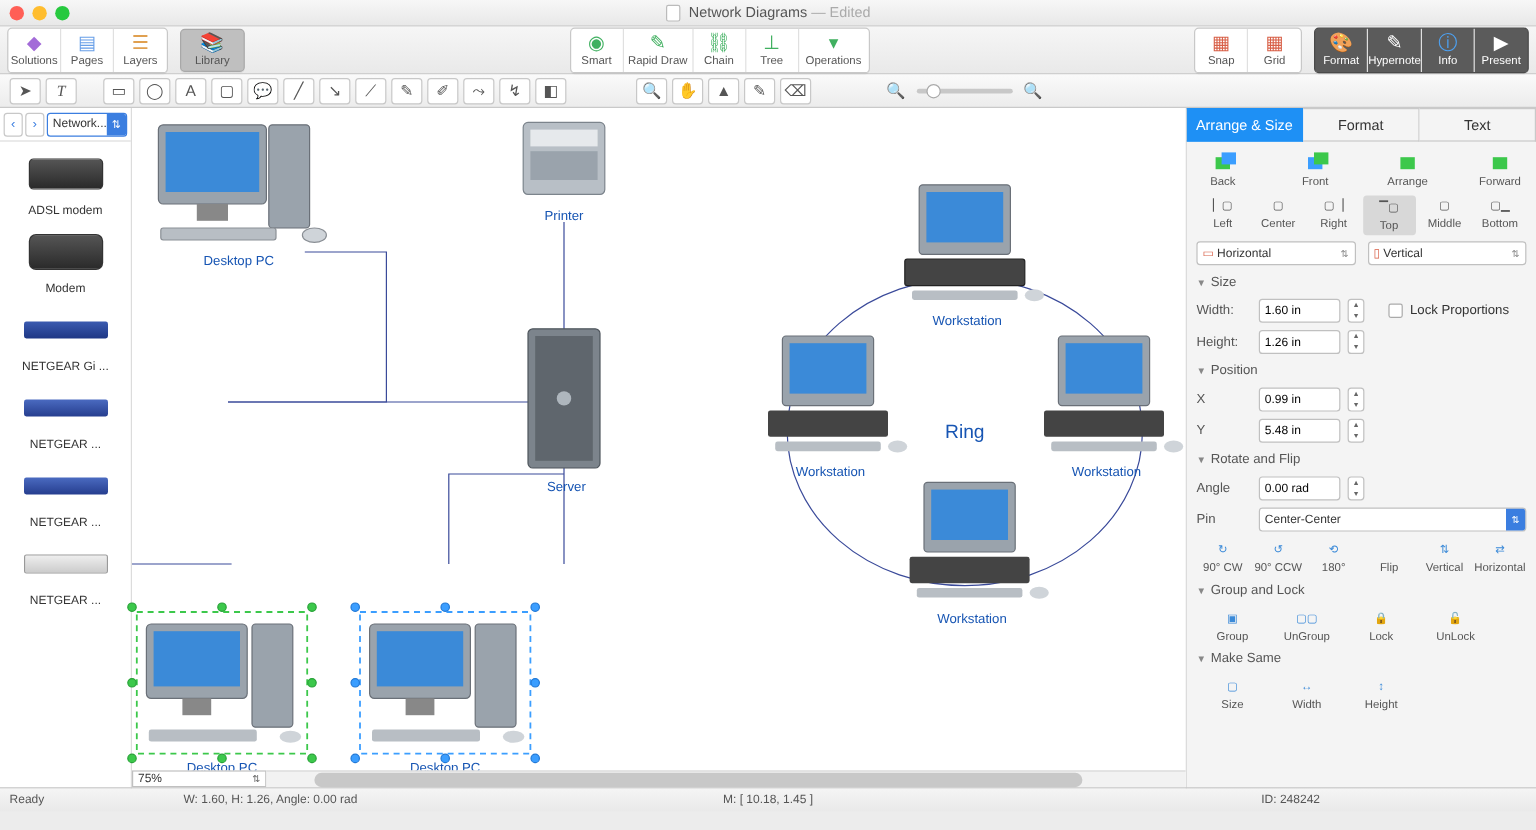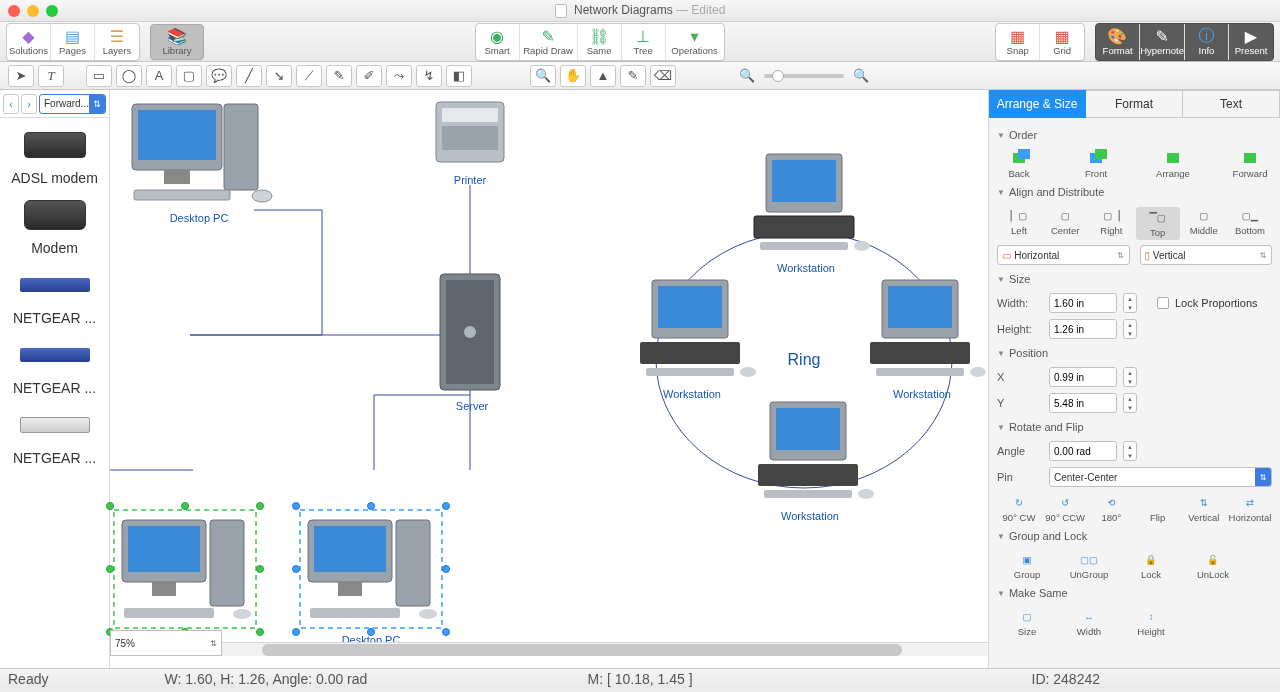--- a/index.html
+++ b/index.html
@@ -35,34 +35,34 @@
   
   .mainrow{display:flex;height:582px;}
 
   
   .libside{width:110px;background:#fff;border-right:1px solid #dcdcdc;display:flex;flex-direction:column;}
   .libhead{height:28px;border-bottom:1px solid #dcdcdc;display:flex;align-items:center;gap:2px;padding:0 3px;}
   .lh-arrow{width:16px;height:20px;border:1px solid #c8c8c8;border-radius:3px;background:#fff;display:flex;align-items:center;justify-content:center;font-size:11px;color:#3b7ee0;cursor:pointer;}
   .lh-sel{flex:1;height:20px;border:1px solid #3b7ee0;border-radius:3px;background:#fff;display:flex;align-items:center;padding:0 4px;font-size:10px;color:#333;position:relative;}
   .lh-sel .dd{position:absolute;right:0;top:0;width:16px;height:100%;background:#3b7ee0;border-radius:0 2px 2px 0;display:flex;align-items:center;justify-content:center;color:#fff;font-size:9px;}
   .libitems{flex:1;overflow:hidden;}
-  .libitem{padding:8px 0 2px;text-align:center;font-size:14px;color:#333;cursor:pointer;}
+  .libitem{padding:8px 0 2px;text-align:center;font-size:10px;color:#333;cursor:pointer;}
   .libitem .thumb{width:72px;height:38px;margin:0 auto 6px;display:flex;align-items:center;justify-content:center;}
   .thumb-box{width:62px;height:26px;background:linear-gradient(#555,#2a2a2a);border-radius:4px;border:1px solid #333;}
   .thumb-switch{width:70px;height:14px;background:linear-gradient(#3a5ab0,#1e3785);border-radius:2px;}
   .thumb-switch2{width:70px;height:14px;background:linear-gradient(#4a6ac0,#263e8f);border-radius:2px;}
   .thumb-switch3{width:70px;height:16px;background:linear-gradient(#eee,#ccc);border-radius:2px;border:1px solid #999;}
 
   
   .canvas-wrap{flex:1;background:#fff;position:relative;}
   .canvas{position:absolute;inset:0;}
   .device{position:absolute;text-align:center;font-size:11px;color:#1755b3;}
   .device .lbl{margin-top:2px;}
   .hscroll{position:absolute;bottom:16px;left:112px;right:0;height:14px;background:#f2f2f2;border-top:1px solid #d8d8d8;}
-  .zoomsel{position:absolute;bottom:16px;left:0;width:112px;height:26px;border:1px solid #c0c0c0;background:#fff;font-size:10px;display:flex;align-items:center;padding:0 4px;}
+  .zoomsel{position:absolute;bottom:16px;left:0;width:112px;height:14px;border:1px solid #c0c0c0;background:#fff;font-size:10px;display:flex;align-items:center;padding:0 4px;}
   .gr-handle{position:absolute;width:8px;height:8px;background:#3cc84b;border:1px solid #28a238;border-radius:50%;}
   .bl-handle{position:absolute;width:8px;height:8px;background:#3b9eff;border:1px solid #2178d6;border-radius:50%;}
 
   
   .inspector{width:292px;background:#f4f4f4;border-left:1px solid #d6d6d6;display:flex;flex-direction:column;font-size:11px;}
   .insp-tabs{display:flex;height:28px;}
   .insp-tab{flex:1;display:flex;align-items:center;justify-content:center;border:1px solid #c9c9c9;border-left:none;background:#f4f4f4;cursor:pointer;font-size:12px;}
   .insp-tab.active{background:#1e90f5;color:#fff;border-color:#1e90f5;}
   .insp-body{flex:1;padding:6px 8px 0;overflow:hidden;}
   .section-hdr{font-size:11px;color:#555;padding:5px 0;display:flex;align-items:center;cursor:pointer;}
@@ -75,21 +75,21 @@
   .combo.blue .cdd{background:#3b7ee0;color:#fff;border-radius:0 2px 2px 0;}
   .prop-row{display:flex;align-items:center;gap:6px;padding:3px 0;}
   .prop-lbl{width:46px;color:#555;}
   .num-input{width:68px;height:20px;border:1px solid #c0c0c0;border-radius:3px;background:#fff;padding:0 4px;font-size:10px;}
   .stepper{width:14px;height:20px;border:1px solid #c0c0c0;border-radius:3px;background:#fff;display:flex;flex-direction:column;}
   .stepper div{flex:1;display:flex;align-items:center;justify-content:center;font-size:6px;color:#666;}
   .chk{width:12px;height:12px;border:1px solid #aaa;border-radius:2px;background:#fff;}
   .sq{width:12px;height:10px;display:inline-block;}
 
   
-  .statusbar{position:absolute;bottom:4px;left:0;right:0;height:20px;background:linear-gradient(#f5f5f5,#e9e9e9);border-top:1px solid #c9c9c9;display:flex;align-items:center;font-size:14px;color:#555;padding:0 8px;}
+  .statusbar{position:absolute;bottom:16px;left:0;right:0;height:20px;background:linear-gradient(#f5f5f5,#e9e9e9);border-top:1px solid #c9c9c9;display:flex;align-items:center;font-size:10px;color:#555;padding:0 8px;}
   .stat-seg{margin-right:40px;}
   .stat-center{position:absolute;left:0;right:0;text-align:center;pointer-events:none;}
   .stat-id{position:absolute;right:180px;}
 
   
   svg{display:block;}
 </style>
 </head>
 <body>
 
@@ -130,21 +130,21 @@
     <div class="tb-btn">
         <span class="ic" style="color:#40b060">◉</span>
         <span>Smart</span>
       </div>
     <div class="tb-btn" style="min-width:58px">
         <span class="ic" style="color:#40b060">✎</span>
         <span>Rapid Draw</span>
       </div>
     <div class="tb-btn">
         <span class="ic" style="color:#40b060">⛓</span>
-        <span>Same</span>
+        <span>Chain</span>
       </div>
     <div class="tb-btn">
         <span class="ic" style="color:#40b060">⊥</span>
         <span>Tree</span>
       </div>
     <div class="tb-btn" style="min-width:58px">
         <span class="ic" style="color:#40b060">▾</span>
         <span>Operations</span>
       </div>
   </div>
@@ -214,31 +214,34 @@
   <div class="st-btn" style="border:none;background:none">🔍</div>
 </div>
 
 <div class="mainrow">
 
   <div class="libside">
     <div class="libhead">
       <div class="lh-arrow">‹</div>
       <div class="lh-arrow">›</div>
       <div class="lh-sel">
-        <span>Forward...</span>
+        <span>Network...</span>
           <span class="dd">⇅</span>
       </div>
     </div>
     <div class="libitems">
       <div class="libitem"><div class="thumb">
             <div class="thumb-box"></div>
           </div><span>ADSL modem</span></div>
       <div class="libitem"><div class="thumb">
             <div class="thumb-box" style="height:30px;border-radius:6px"></div>
           </div><span>Modem</span></div>
+      <div class="libitem"><div class="thumb">
+            <div class="thumb-switch"></div>
+          </div><span>NETGEAR Gi ...</span></div>
       <div class="libitem"><div class="thumb">
             <div class="thumb-switch2"></div>
           </div><span>NETGEAR ...</span></div>
       <div class="libitem"><div class="thumb">
             <div class="thumb-switch2"></div>
           </div><span>NETGEAR ...</span></div>
       <div class="libitem"><div class="thumb">
             <div class="thumb-switch3"></div>
           </div><span>NETGEAR ...</span></div>
     </div>
@@ -395,23 +398,20 @@
         </div>
       <div class="insp-tab">
           <span>Format</span>
         </div>
       <div class="insp-tab">
           <span>Text</span>
         </div>
     </div>
     <div class="insp-body">
 
-      <div class="section-hdr">
-          <span>Order</span>
-        </div>
       <div class="icon-row">
         <div class="icon-cell">
             <span class="ic">
               <span class="sq" style="background:#3cc84b;position:relative">
                 <span style="position:absolute;left:5px;top:-4px;width:12px;height:10px;background:#3b9eff"></span>
               </span>
             </span>
             <span>Back</span>
           </div>
         <div class="icon-cell">
@@ -429,23 +429,20 @@
             <span>Arrange</span>
           </div>
         <div class="icon-cell">
             <span class="ic">
               <span class="sq" style="background:#3cc84b"></span>
             </span>
             <span>Forward</span>
           </div>
       </div>
 
-      <div class="section-hdr">
-          <span>Align and Distribute</span>
-        </div>
       <div class="icon-row">
         <div class="icon-cell">
             <span class="ic">▏▢</span>
             <span>Left</span>
           </div>
         <div class="icon-cell">
             <span class="ic">▢</span>
             <span>Center</span>
           </div>
         <div class="icon-cell">

